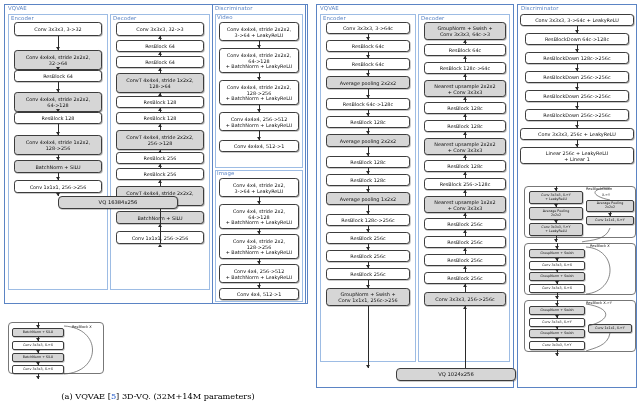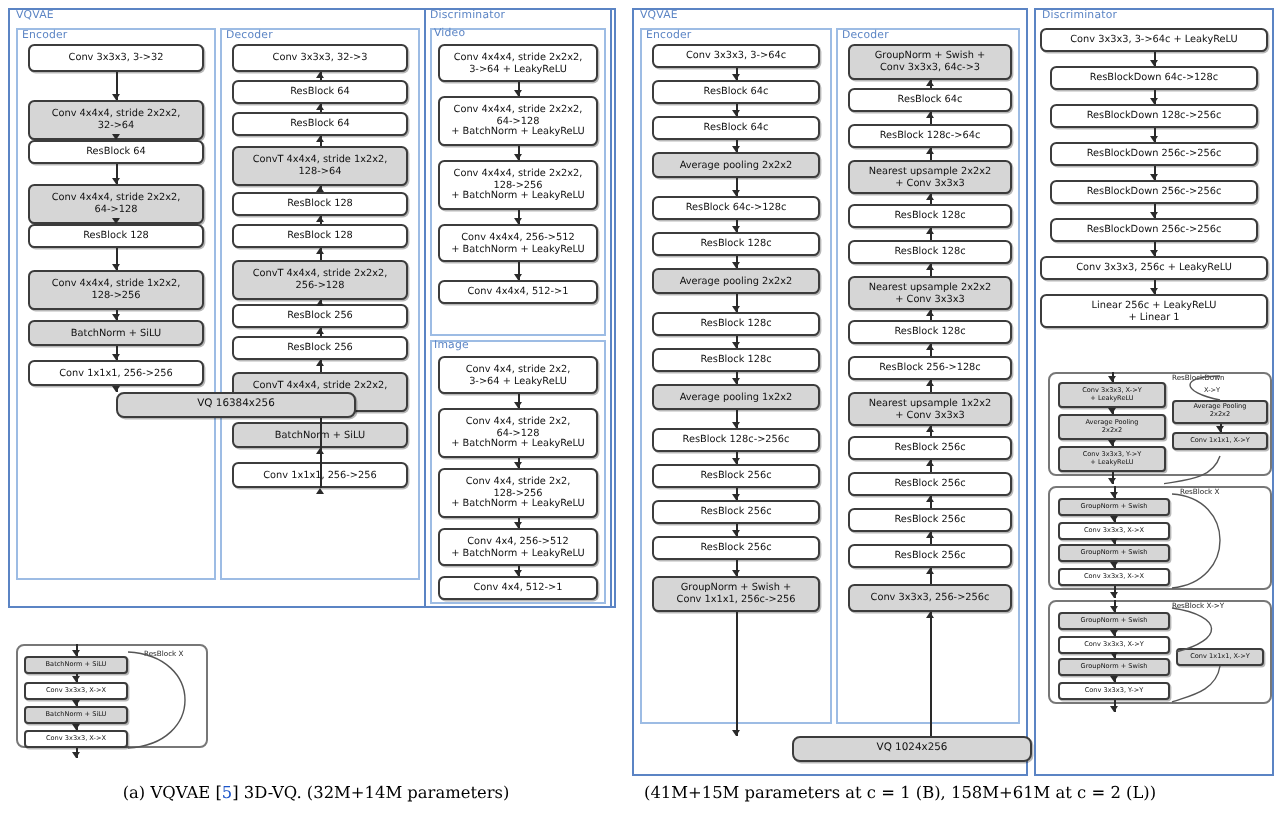--- a/index.html
+++ b/index.html
@@ -416,15 +416,14 @@
     <div class="arw down" style="left: 555px; top: 353px;"></div>
     <div class="bx gray tiny" style="left: 588px; top: 324px; width: 44px; height: 9px;">Conv 1x1x1, X-&gt;Y</div>
     <svg width="54" height="56" class="curve" style="left: 582px; top: 300px; position: absolute;">
       <path d="M 4 4 C 30 8, 30 20, 6 26" fill="none" stroke="#555" stroke-width="0.7"></path>
     </svg>
     <svg width="54" height="28" class="curve" style="left: 582px; top: 330px; position: absolute;">
       <path d="M 28 3 C 26 16, 12 18, 4 21" fill="none" stroke="#555" stroke-width="0.7"></path>
     </svg>
     <div class="caption" style="left: 4px; top: 391px; width: 308px;"><span>(a) VQVAE [</span><span class="cite">5</span><span>] 3D-VQ. (32M+14M parameters)</span></div>
     <div class="caption" style="left: 322px; top: 391px; width: 314px; text-align: left;">
-      <div>(41M+15M parameters at c = 1 (B), 158M+61M at c = 2 (L))</div>
     </div>
   </div>
 
 </body></html>

